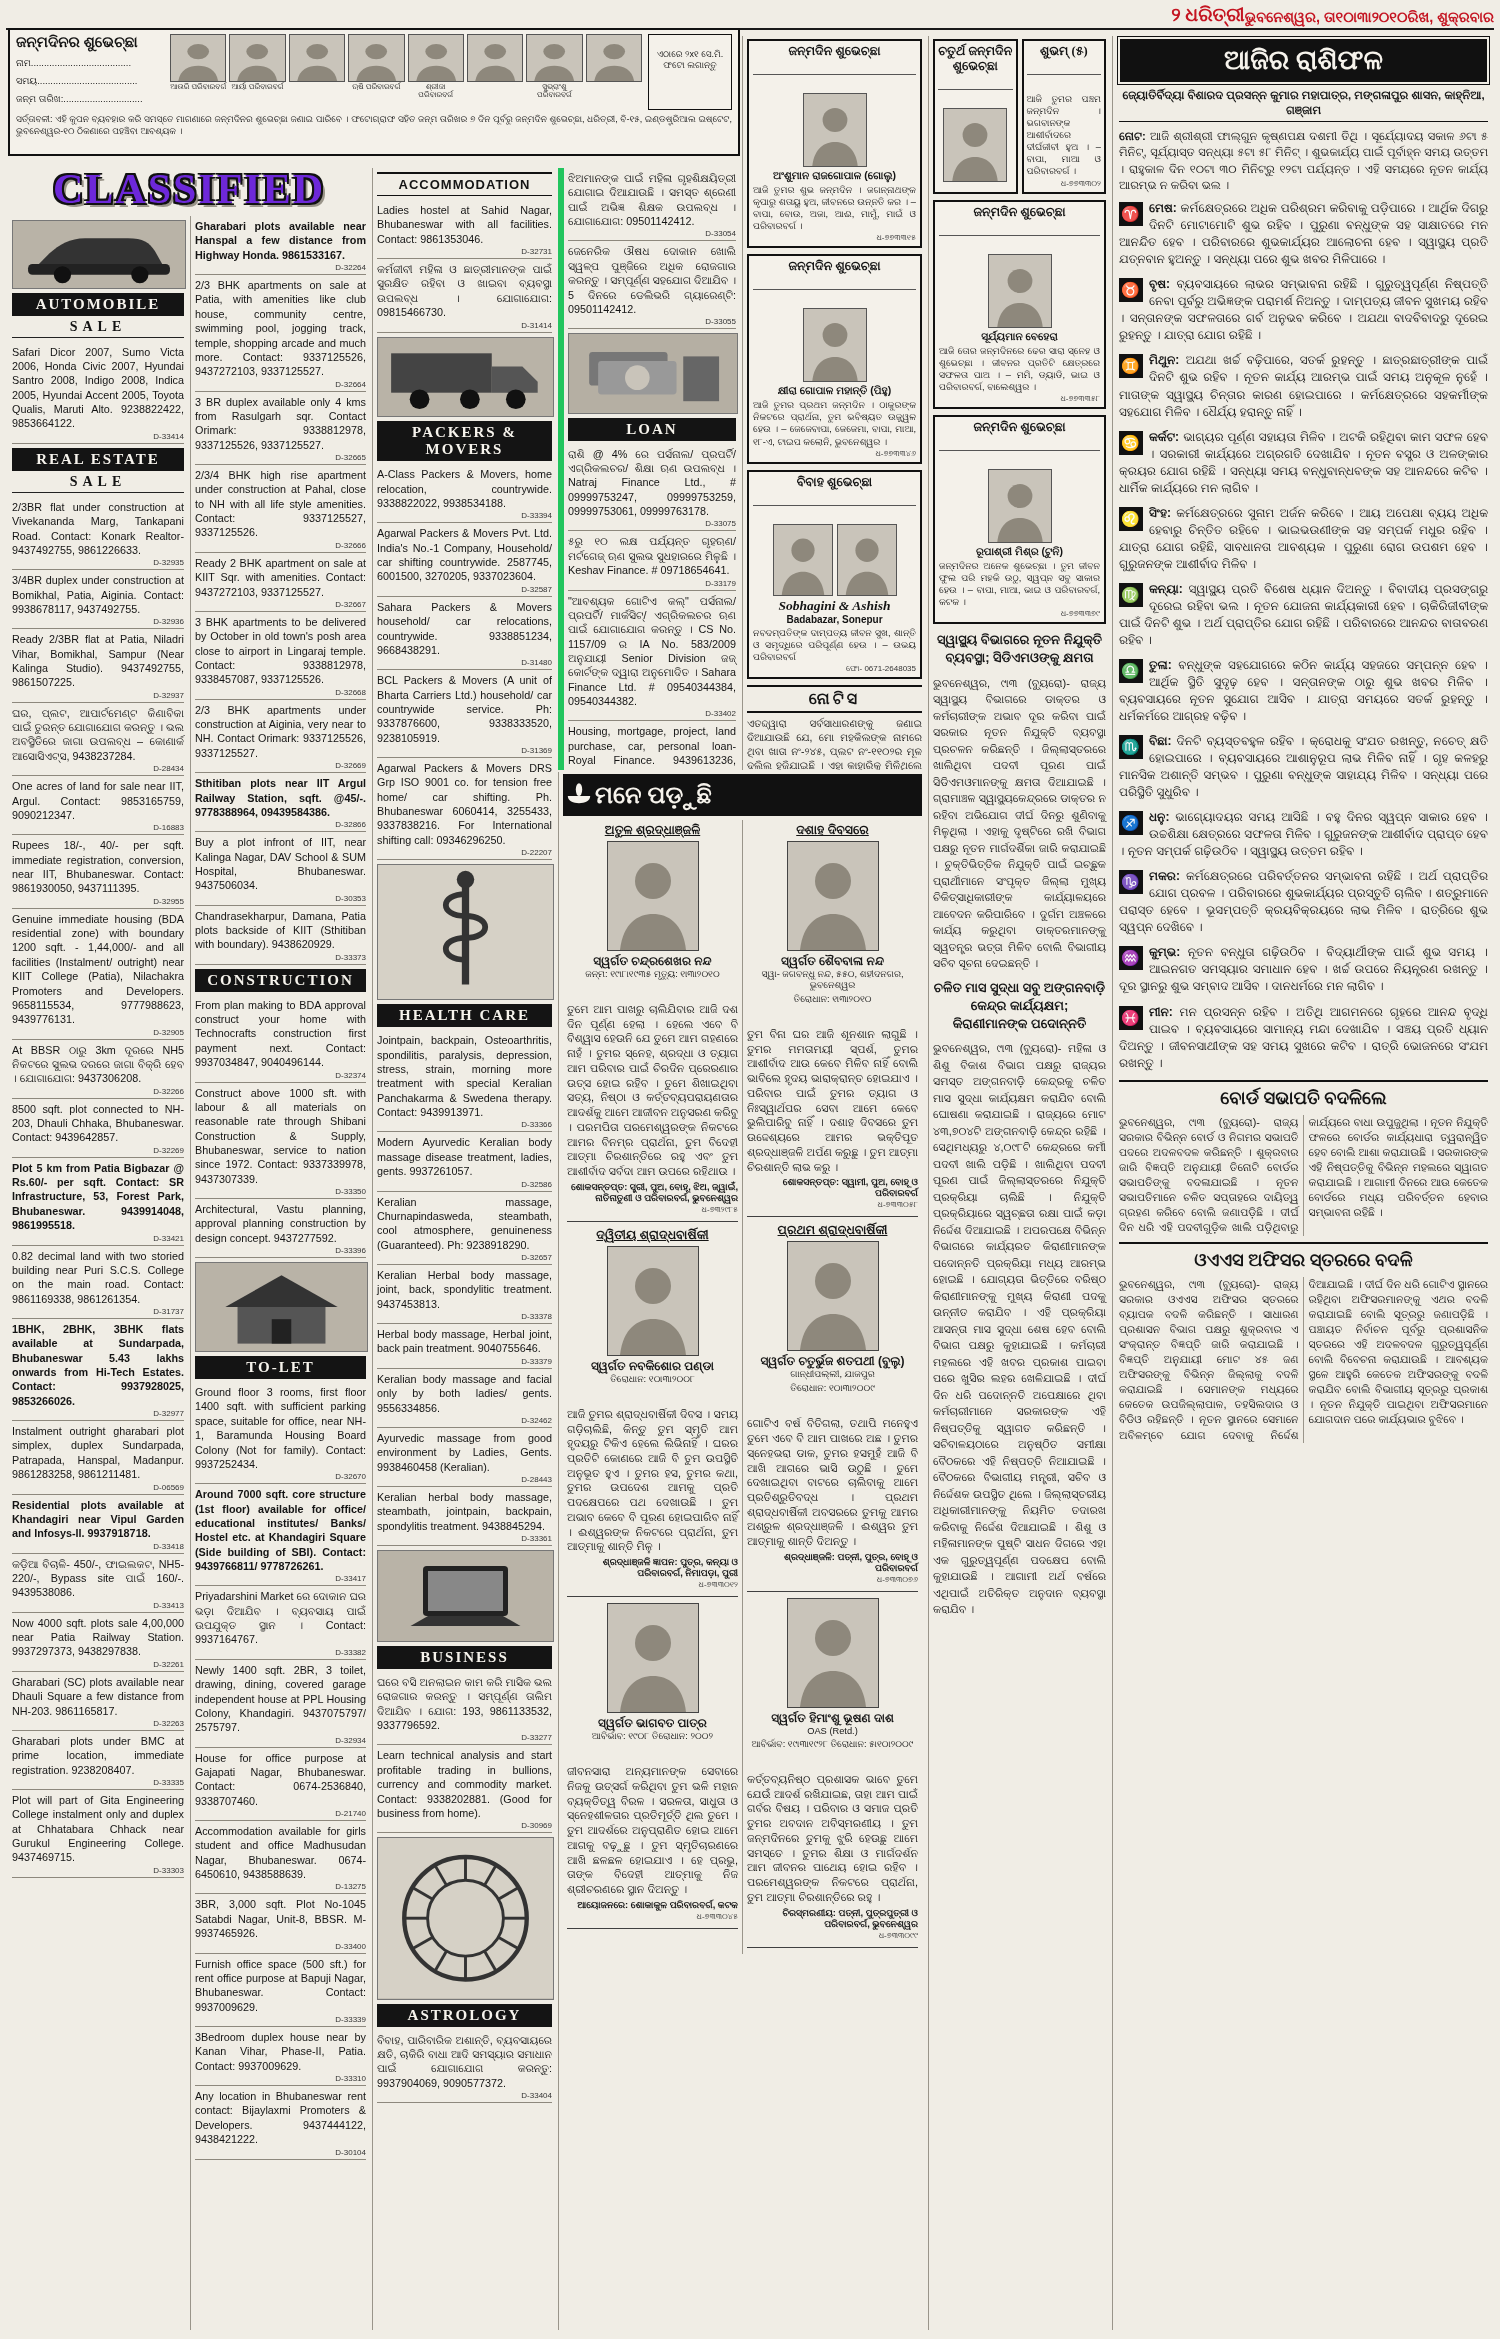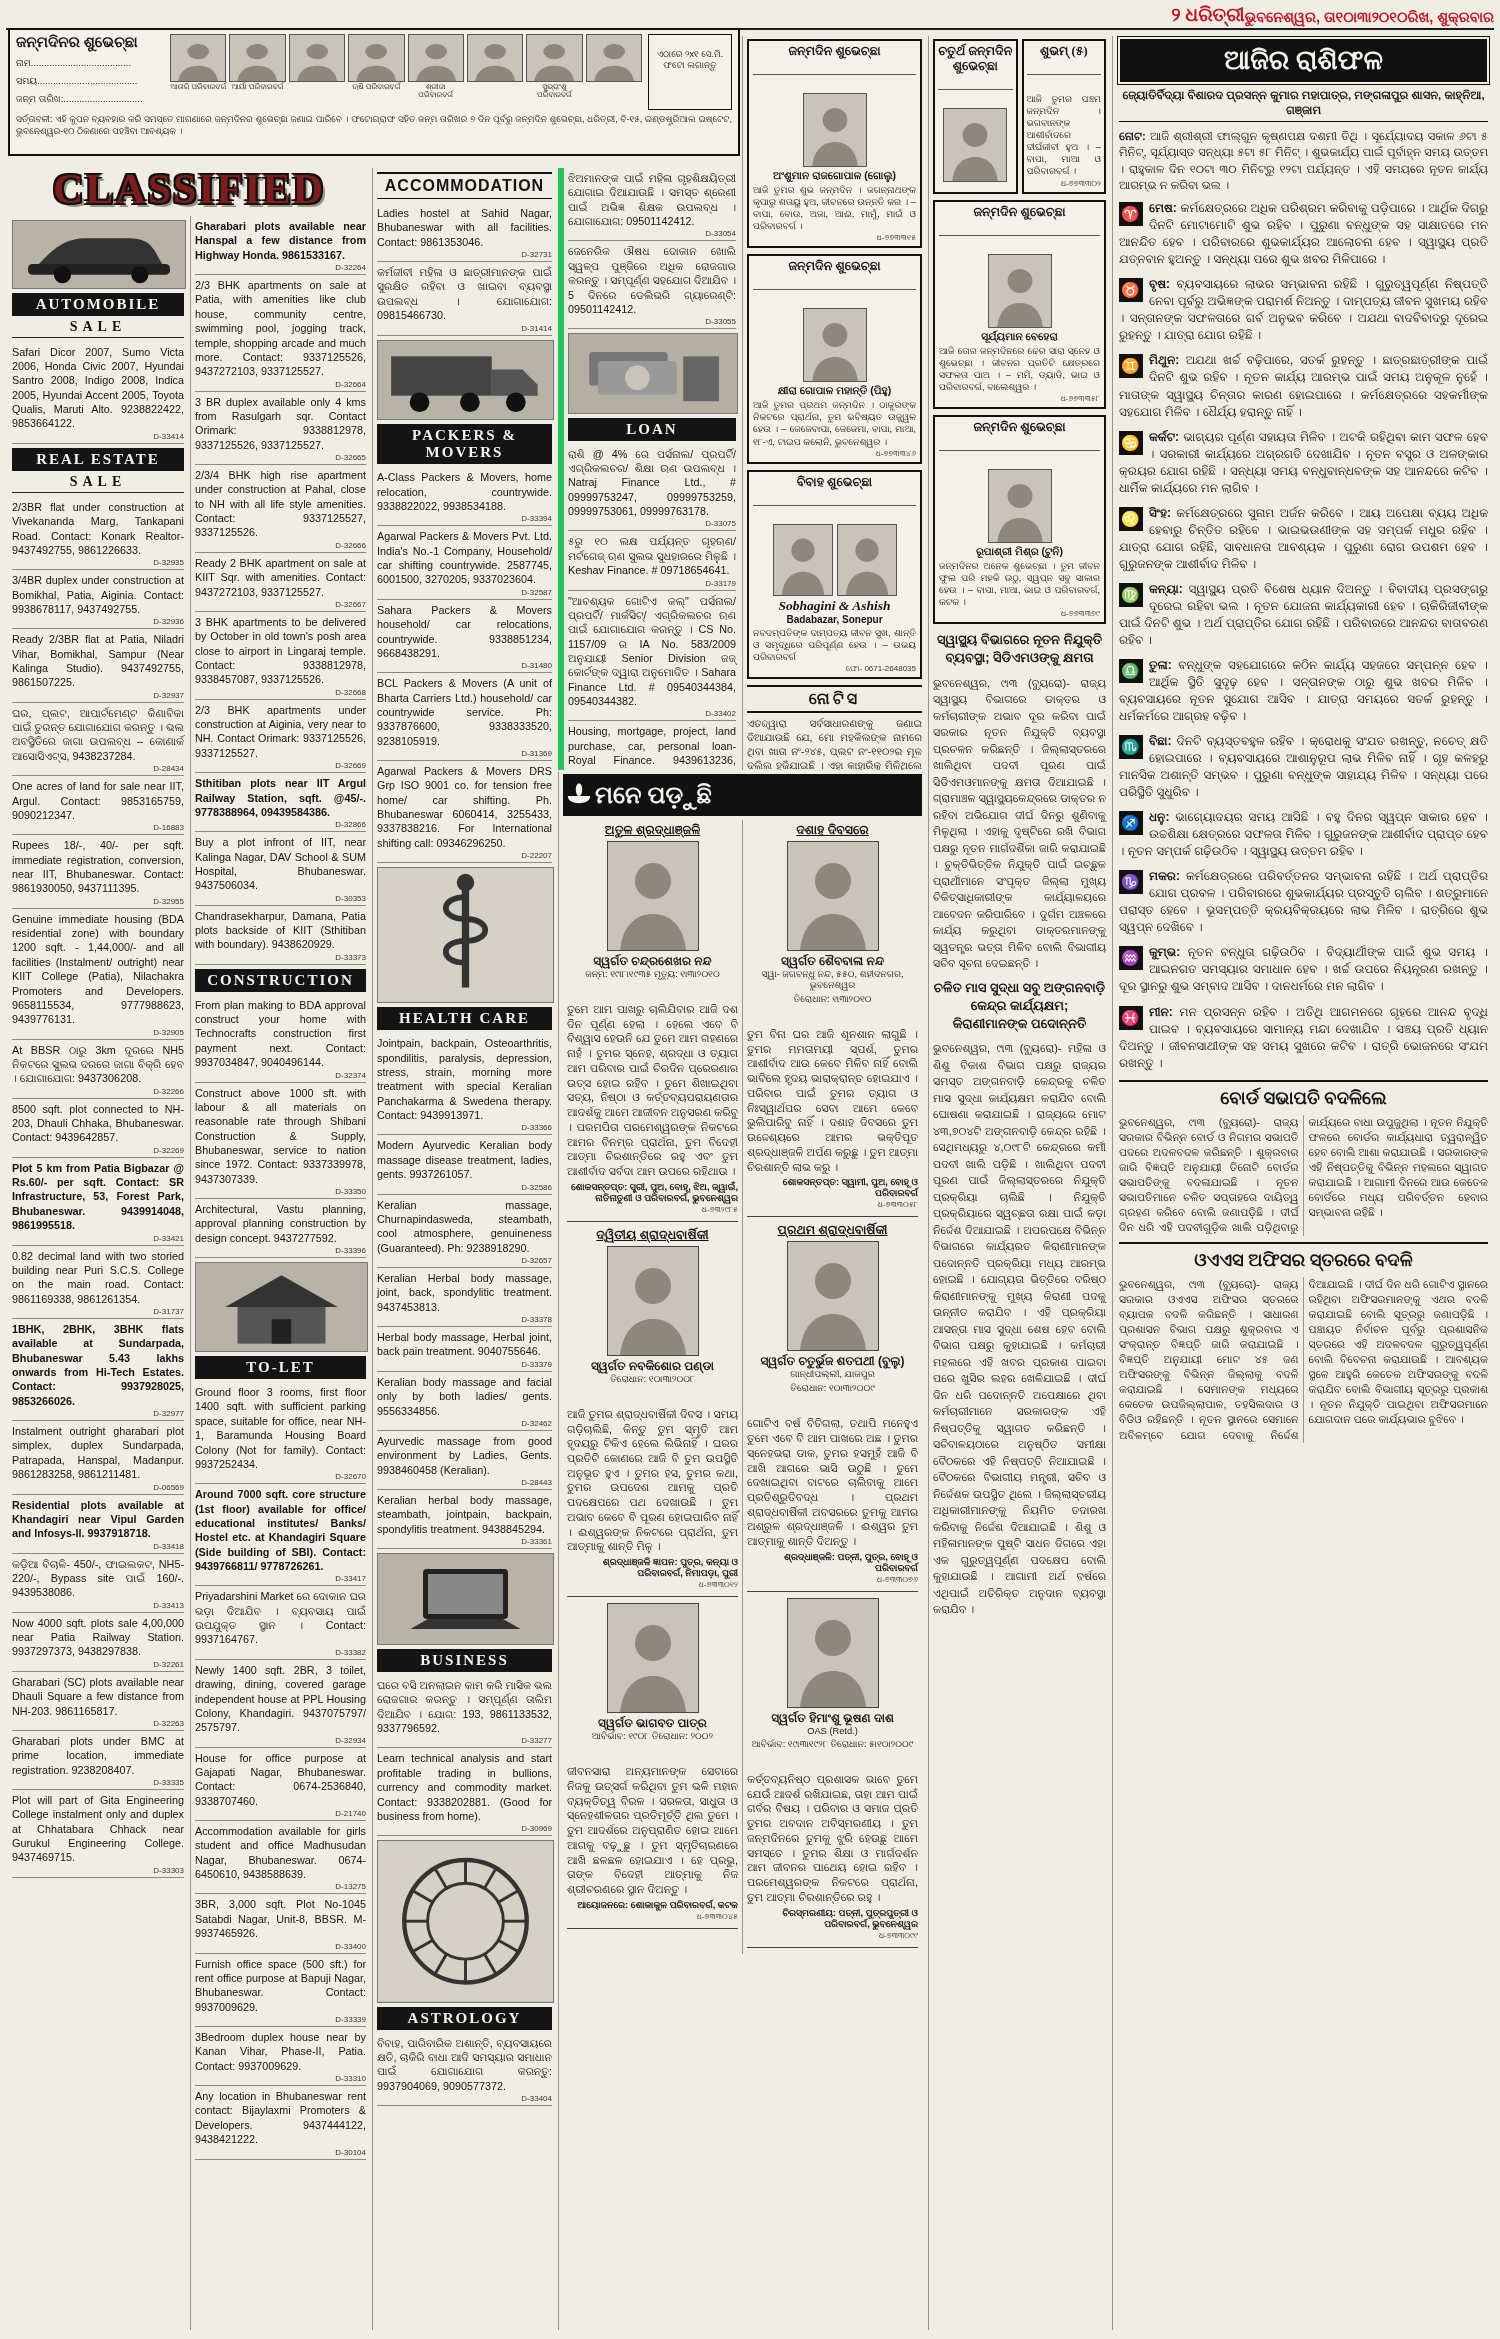--- a/index.html
+++ b/index.html
@@ -16,38 +16,38 @@
   .bf-title{font-weight:bold;font-size:15px;font-family:"Liberation Serif",serif;}
   .bf-field{font-size:9.5px;margin-top:6px;white-space:nowrap;overflow:hidden;}
   .bf-photos{flex:1;display:flex;gap:3px;min-width:0;}
   .bf-cell{flex:1;text-align:center;min-width:0;}
   .bf-cell .ph{height:46px;border:1px solid #555;overflow:hidden;}
   .bf-plabel{font-size:7.5px;line-height:1.1;margin-top:1px;}
   .bf-photobox{width:84px;flex:none;border:1.5px solid #111;font-size:9px;text-align:center;padding:14px 4px;box-sizing:border-box;height:76px;}
   .bf-foot{font-size:9px;line-height:1.3;text-align:justify;margin-top:4px;}
   
   .logo{position:absolute;left:8px;top:166px;width:362px;height:46px;display:flex;align-items:center;justify-content:center;overflow:hidden;}
-  .logo-text{font-family:"Liberation Serif",serif;font-weight:bold;font-size:42px;letter-spacing:2px;color:#7f1d1d;
+  .logo-text{font-family:"Liberation Serif",serif;font-weight:bold;font-size:42px;letter-spacing:2px;color:#6d28d9;
     text-shadow:-2px -2px 0 #111,2px -2px 0 #111,-2px 2px 0 #111,2px 2px 0 #111,4px 4px 0 #9a958a;}
   
   .colbox{position:absolute;overflow:hidden;box-sizing:border-box;padding:0 4px;}
   .c1{left:8px;top:216px;width:180px;height:2114px;}
   .c2{left:190px;top:216px;width:180px;height:2114px;border-left:1px solid #9a958a;}
   .c3{left:372px;top:168px;width:184px;height:2162px;border-left:1px solid #9a958a;}
   .c4{left:558px;top:168px;width:182px;height:602px;border-left:6px solid #22c55e;}
   .c5{left:742px;top:36px;width:184px;height:734px;border-left:1px solid #9a958a;}
   .c6{left:928px;top:36px;width:182px;height:2294px;border-left:1px solid #9a958a;}
   .rightzone{left:1112px;top:36px;width:382px;height:2294px;border-left:1px solid #9a958a;padding:0 6px;}
   .mane{left:558px;top:772px;width:368px;height:1558px;border-left:1px solid #9a958a;}
   
   .ribbon{background:#141414;color:#f6f3ec;text-align:center;font-family:"Liberation Serif",serif;font-weight:bold;font-size:15px;letter-spacing:2px;padding:3px 0;margin:4px 0 3px;}
   .bimg{width:100%;margin-top:4px;border:1px solid #777;background:#b9b3a7;overflow:hidden;}
   .bimg svg{display:block;width:100%;height:auto;}
   .subhead{text-align:center;font-family:"Liberation Serif",serif;font-weight:bold;font-size:14px;letter-spacing:5px;border-bottom:1px solid #222;margin:2px 0 4px;padding-bottom:2px;}
-  .seclabel{text-align:center;font-weight:bold;font-size:16px;letter-spacing:1px;border-top:2px solid #111;border-bottom:1px solid #111;padding:3px 0;margin:4px 0;}
+  .seclabel{text-align:center;font-weight:bold;font-size:13px;letter-spacing:1px;border-top:2px solid #111;border-bottom:1px solid #111;padding:3px 0;margin:4px 0;}
   .ad{border-bottom:1px solid #8d887d;padding:3px 0 2px;}
   .adtext{font-size:10.8px;line-height:1.33;text-align:justify;}
   .ad.bold .adtext{font-weight:bold;}
   .adid{text-align:right;font-size:8px;color:#333;margin-top:1px;}
   
   .bbox{border:2px solid #111;margin:3px 0 6px;padding:3px 4px;background:#f4f1ea;overflow:hidden;}
   .btitle{text-align:center;font-weight:bold;font-size:12.5px;font-family:"Liberation Serif",serif;border-bottom:1px solid #555;padding-bottom:15px;margin-bottom:18px;}
   .bphoto{width:62px;height:72px;margin:2px auto;border:1px solid #555;overflow:hidden;}
   .bphoto svg{width:100%;height:100%;display:block;}
   .bname{text-align:center;font-weight:bold;font-size:10.5px;}

